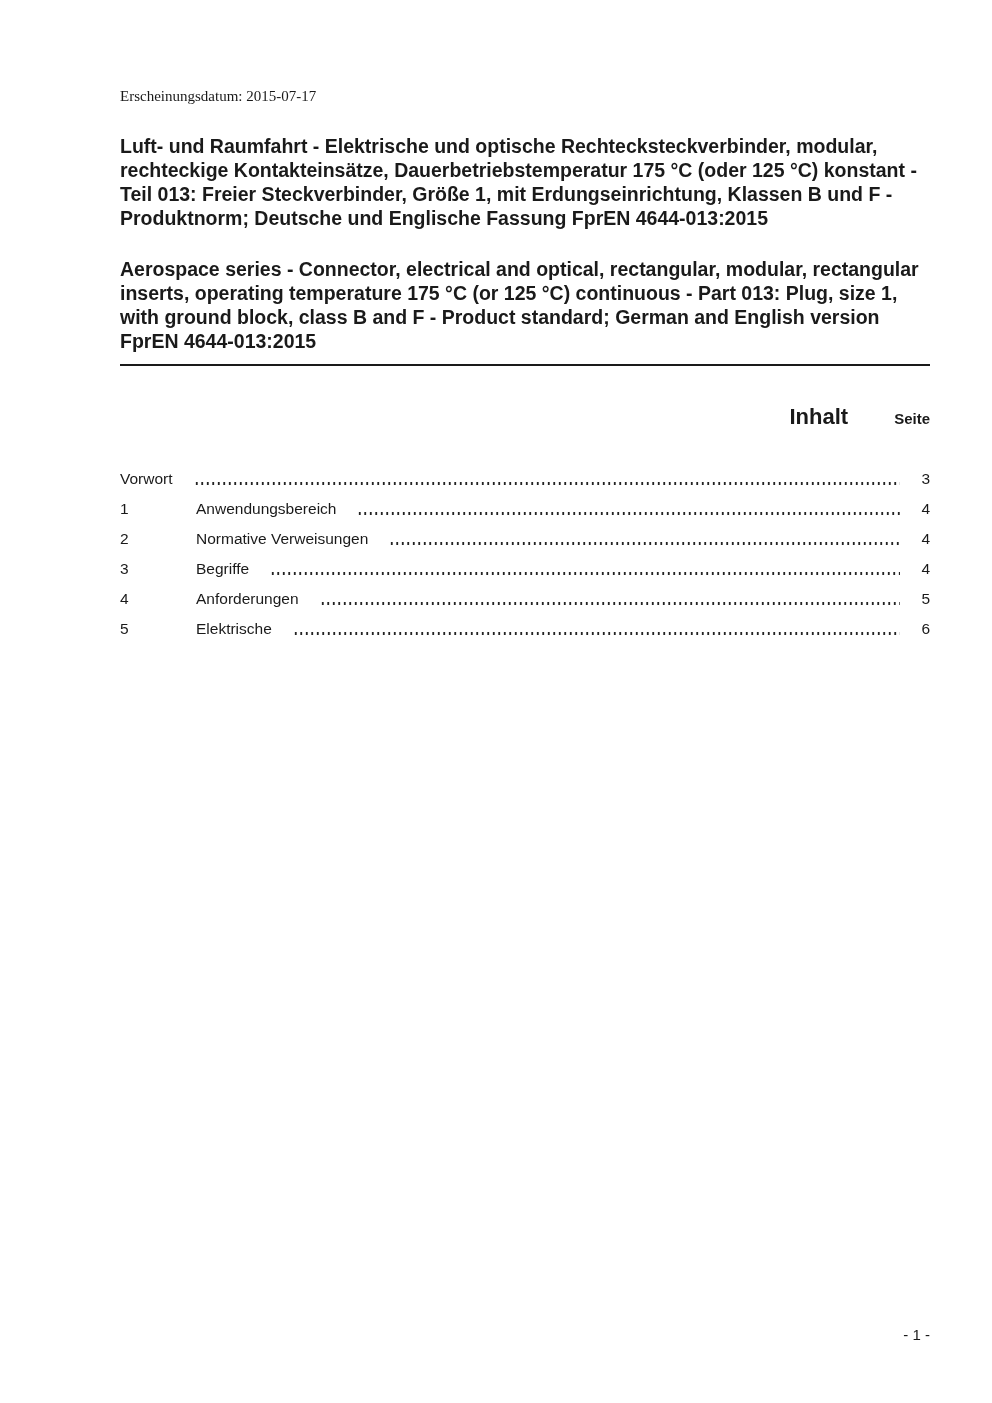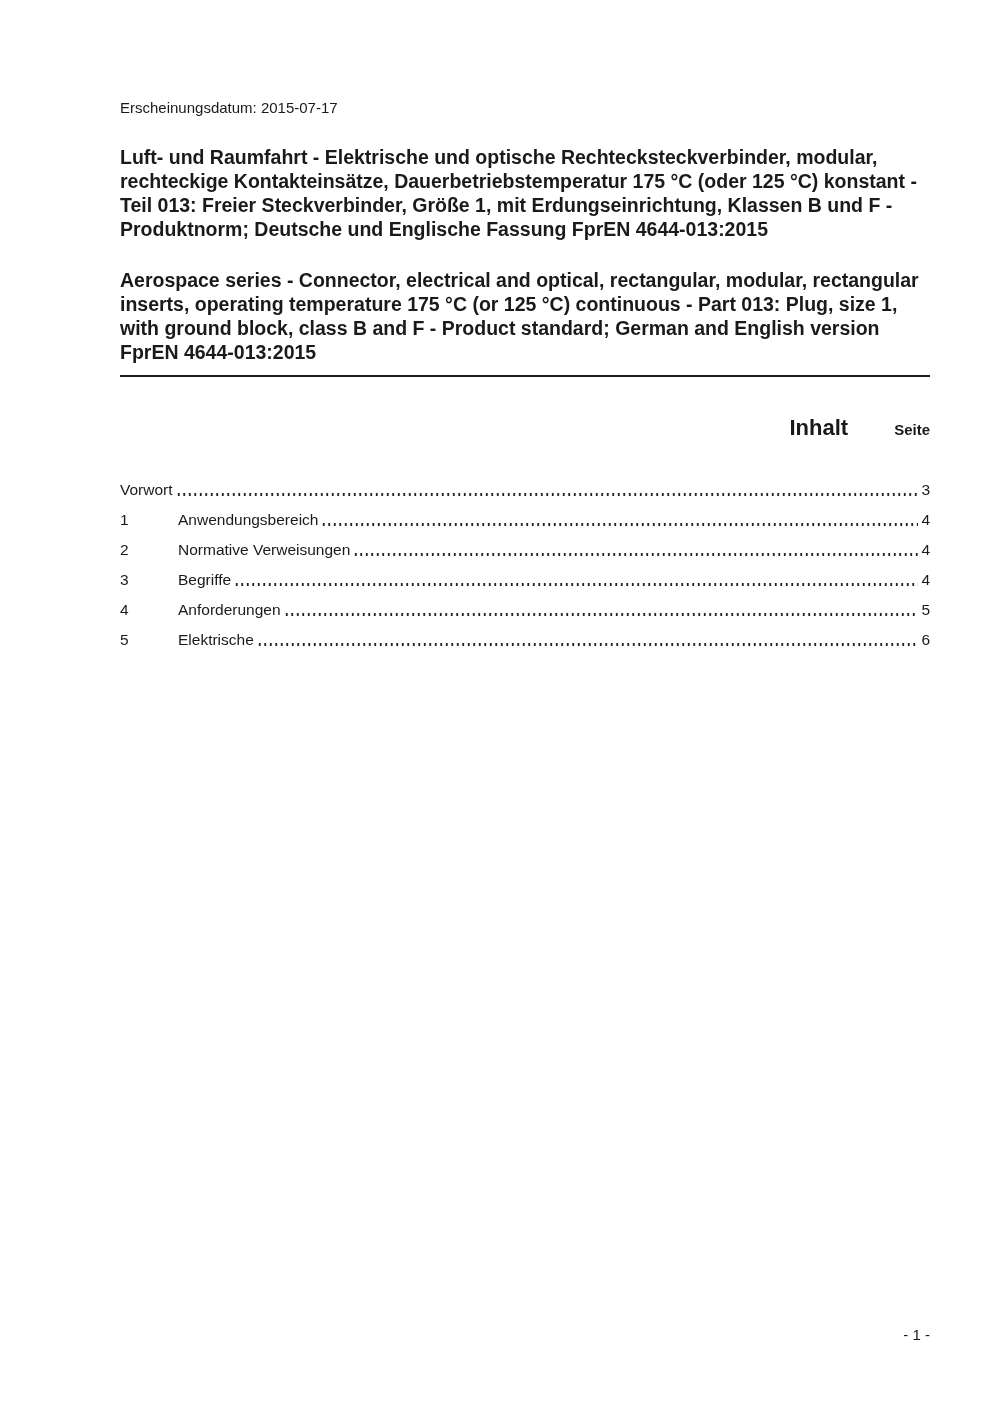--- a/index.html
+++ b/index.html
@@ -19,21 +19,22 @@
     background: #ffffff;
   }
   .doc-number {
     font-size: 28px;
     font-weight: bold;
     letter-spacing: -0.3px;
     line-height: 1.1;
   }
   .pubdate {
     font-size: 15px;
-    margin-top: 13px;
+    margin-top: 2px;
+    font-family: Liberation Serif, serif;
   }
   .title-para {
     font-size: 19.5px;
     font-weight: bold;
     line-height: 24px;
     margin-top: 29px;
     text-align: left;
   }
   .title-en { margin-top: 27px; }
   .rule {
@@ -59,20 +60,21 @@
   }
   .toc {
     margin-top: 28px;
   }
   .toc-row {
     display: flex;
     align-items: flex-end;
     height: 30px;
     font-size: 15.5px;
     line-height: 19px;
+    gap: 18px;
   }
   .toc-num {
     flex: none;
     width: 58px;
   }
   .toc-num:empty { display: none; }
   .toc-title {
     flex: none;
     padding-right: 3px;
     white-space: nowrap;

